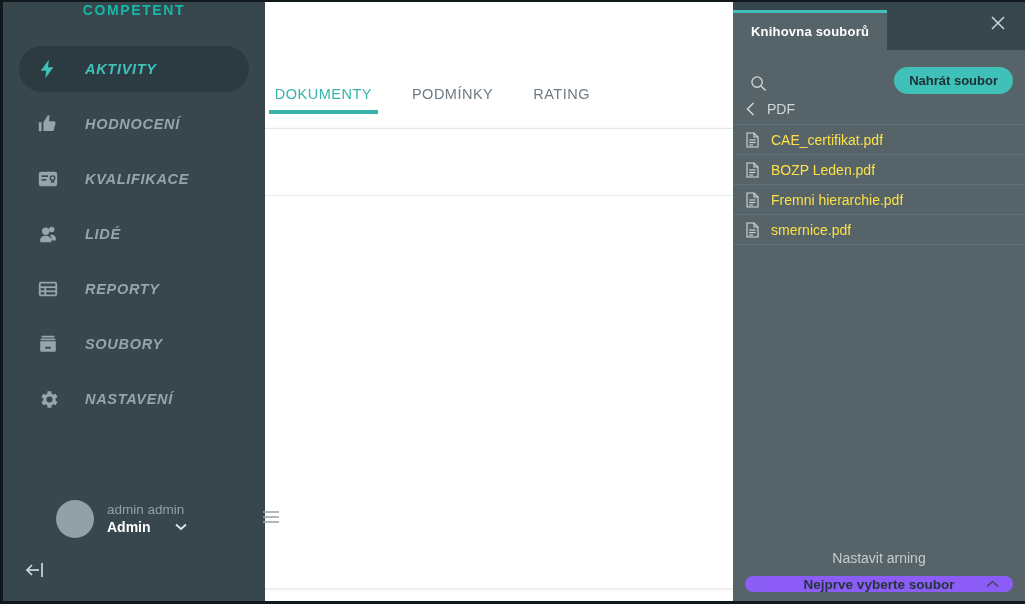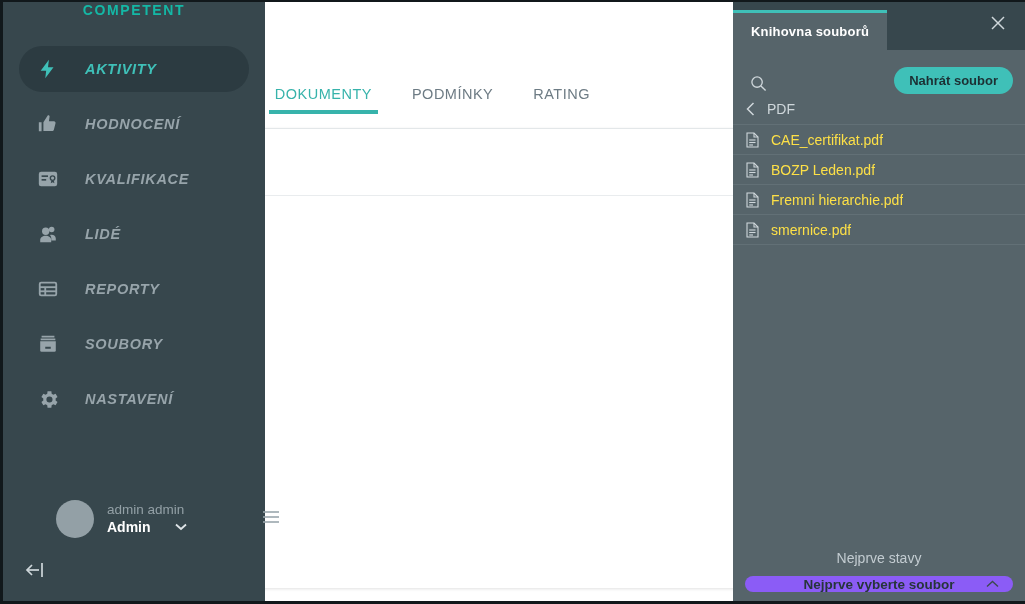--- a/index.html
+++ b/index.html
@@ -528,21 +528,21 @@
               <line x1="3.2" y1="10.5" x2="9.5" y2="10.5"></line>
               <line x1="3.2" y1="13" x2="7" y2="13"></line>
             </svg>
         </span>
         <span class="file-name">smernice.pdf</span>
       </div>
 
     </div>
 
     <div class="panel-footer">
-      <div class="footer-title">Nejprve stavy</div>
+      <div class="footer-title">Nastavit arning</div>
       <div class="select-disabled">
         <span>Nejprve vyberte soubor</span>
         <span class="select-chevron">
           <svg width="13" height="9" viewBox="0 0 13 9" fill="none" stroke="#3c4a50" stroke-width="1.4">
               <path d="M1 7L6.5 2 12 7"></path>
             </svg>
         </span>
       </div>
     </div>
 

